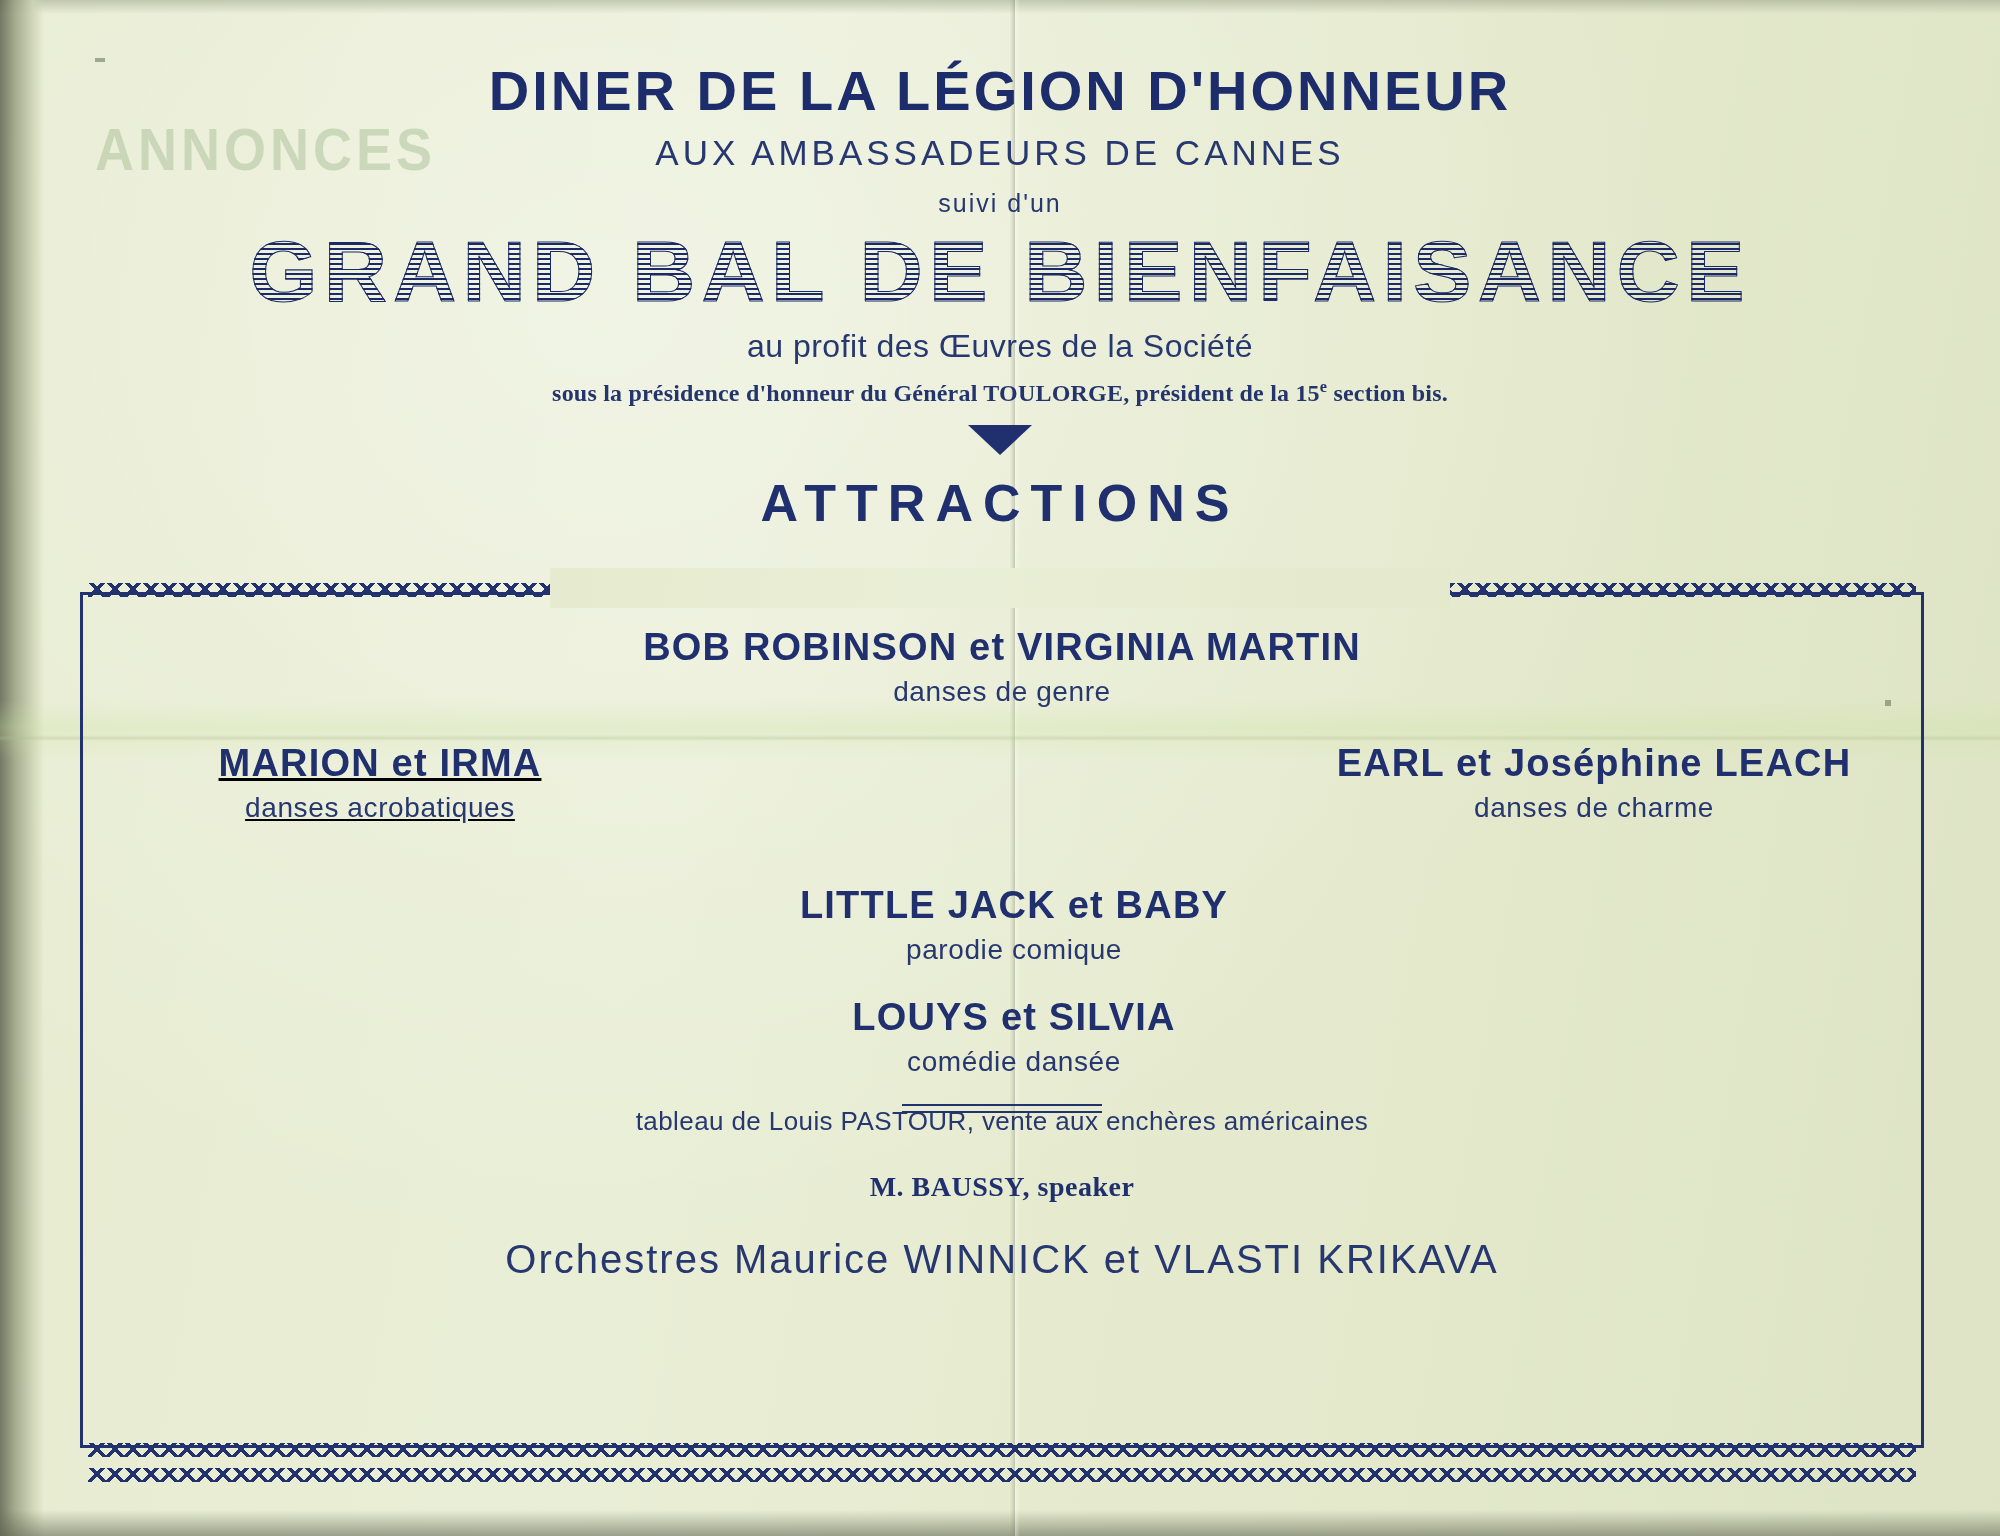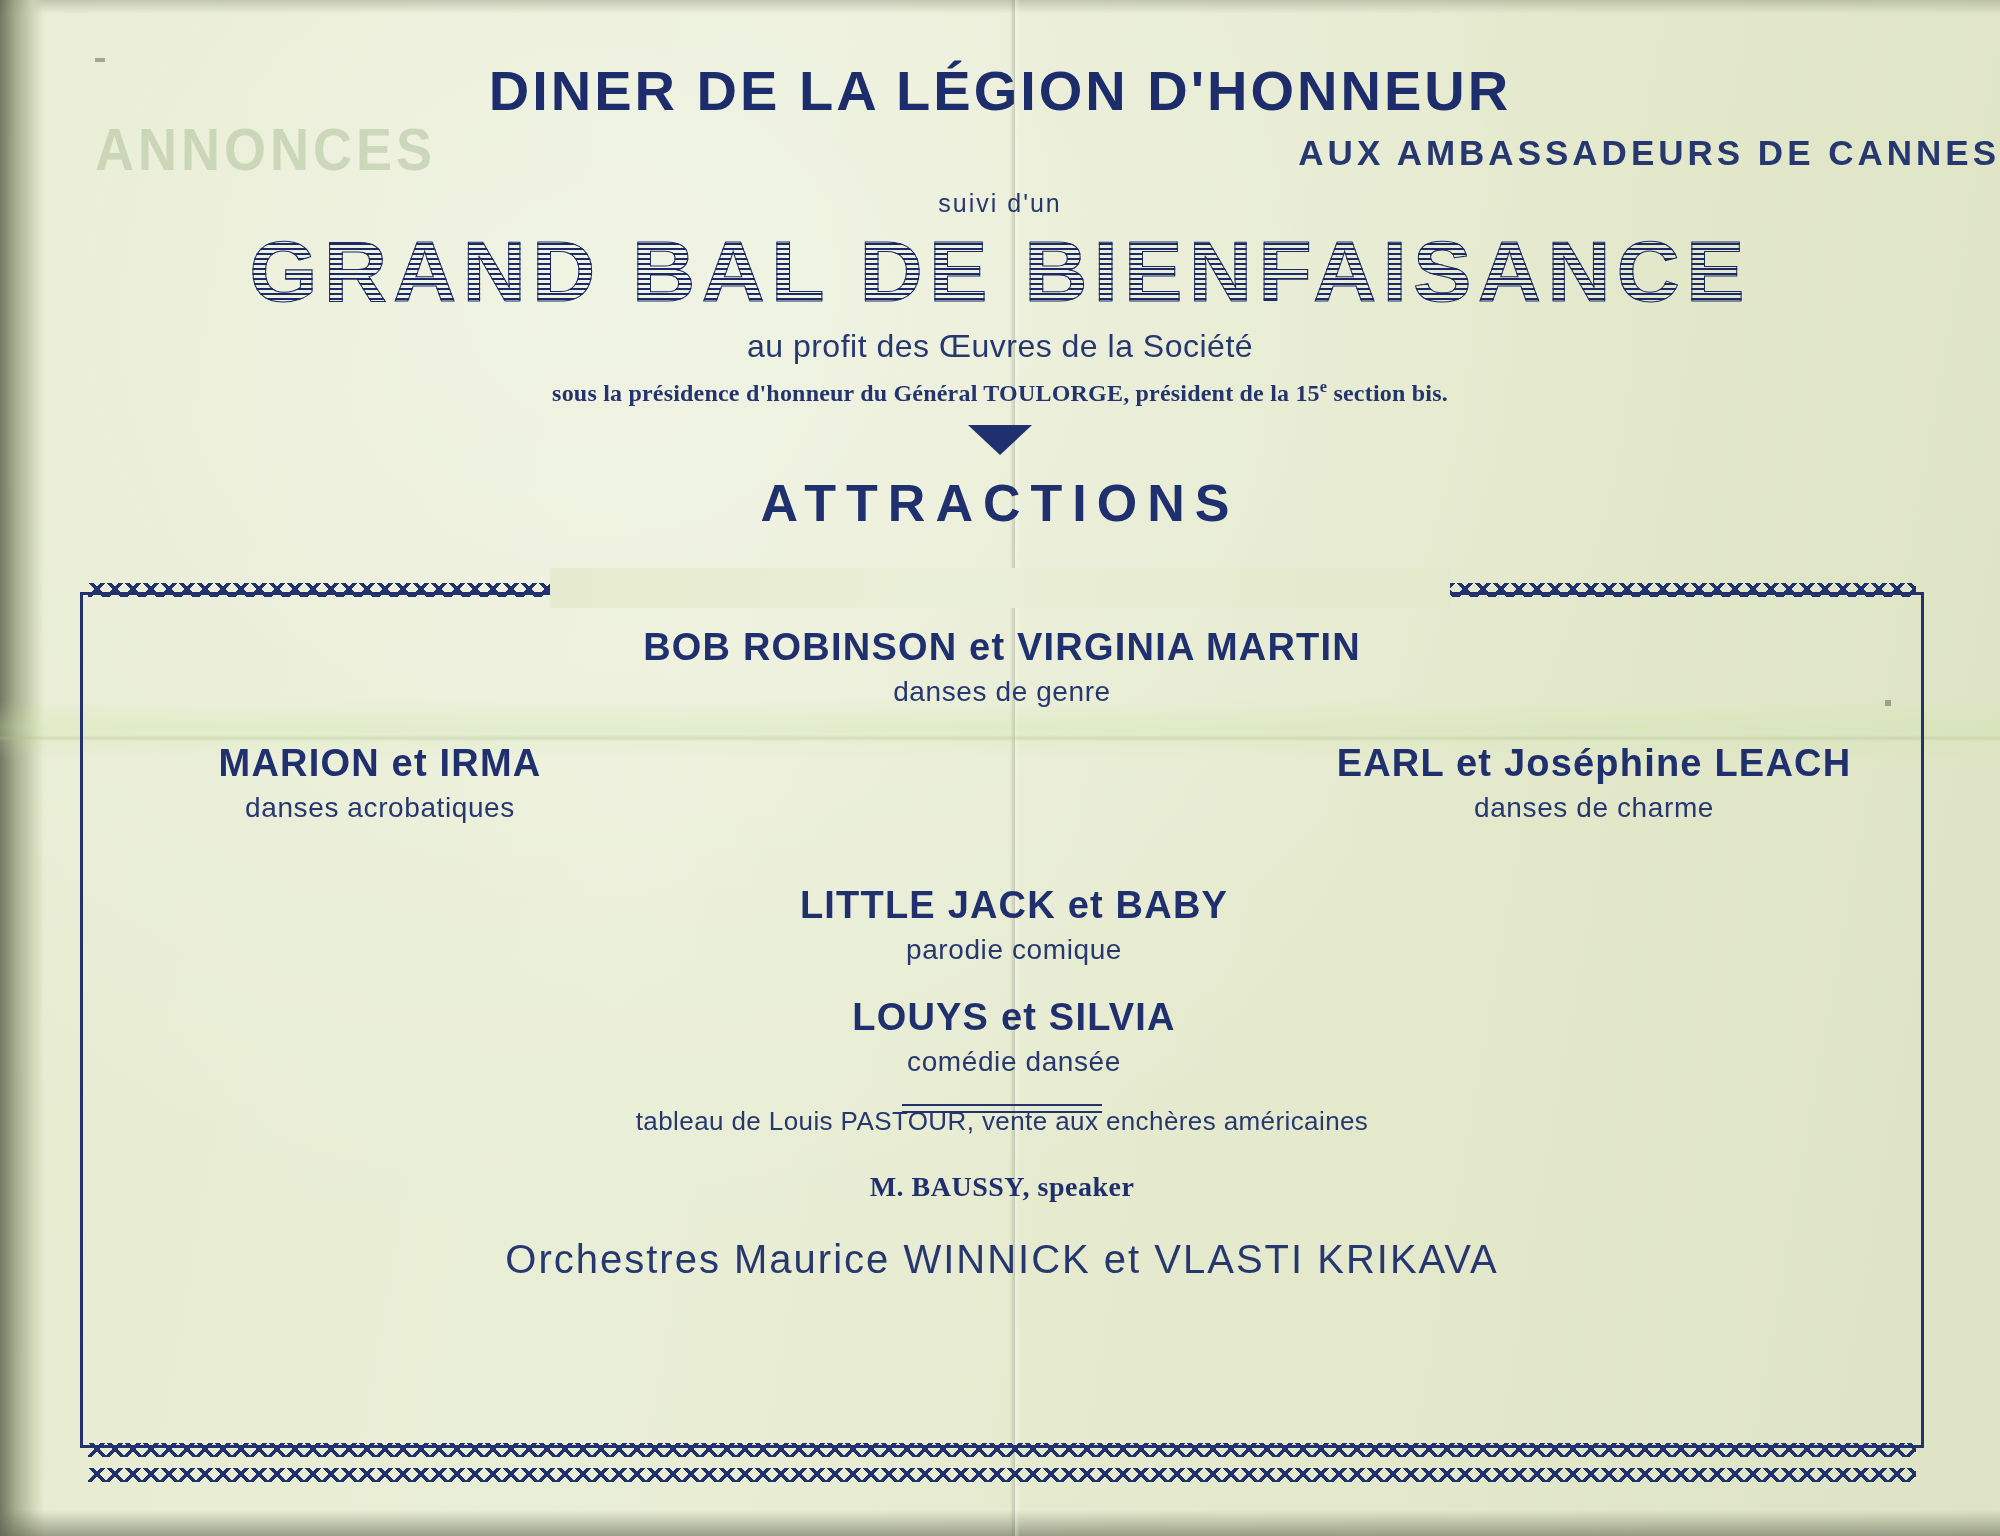--- a/index.html
+++ b/index.html
@@ -78,26 +78,25 @@
     font-family: "Liberation Sans", sans-serif;
     font-weight: bold;
     font-size: 56px;
     letter-spacing: 3px;
     color: #1d2d6b;
     line-height: 1.05;
     white-space: nowrap;
   }
   .t-aux {
     font-family: "Liberation Sans", sans-serif;
-    font-weight: bold;
+    font-weight: normal;
     font-size: 35px;
     letter-spacing: 4px;
     color: #27376f;
     margin-top: 12px;
-    text-align: right;
   }
   .t-suivi {
     font-family: "Liberation Sans", sans-serif;
     font-size: 25px;
     letter-spacing: 2px;
     color: #27376f;
     margin-top: 16px;
   }
 
   
@@ -220,20 +219,21 @@
     position: relative;
     height: 112px;
     margin-top: 34px;
   }
   .col-left {
     position: absolute;
     left: 60px;
     top: 0;
     text-align: center;
     width: 480px;
+    text-decoration: underline;
   }
   .col-right {
     position: absolute;
     right: 30px;
     top: 0;
     text-align: center;
     width: 600px;
   }
 
   .block { margin-top: 30px; padding-left: 24px; }

